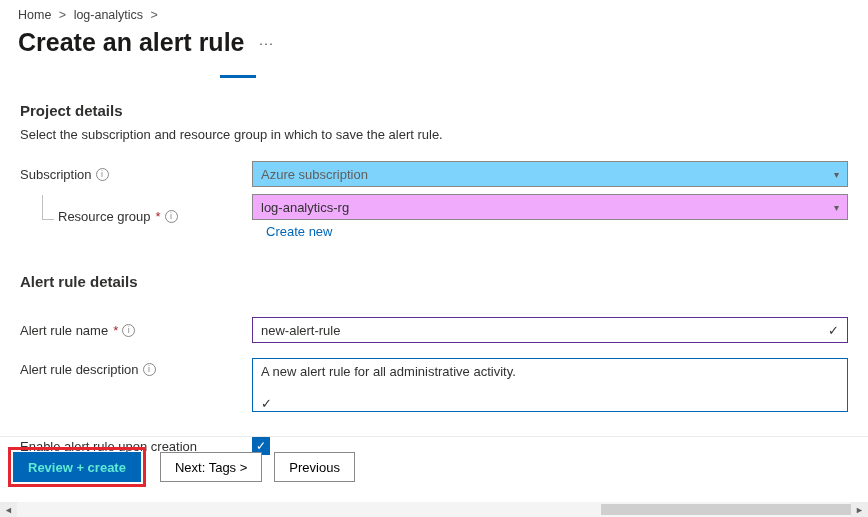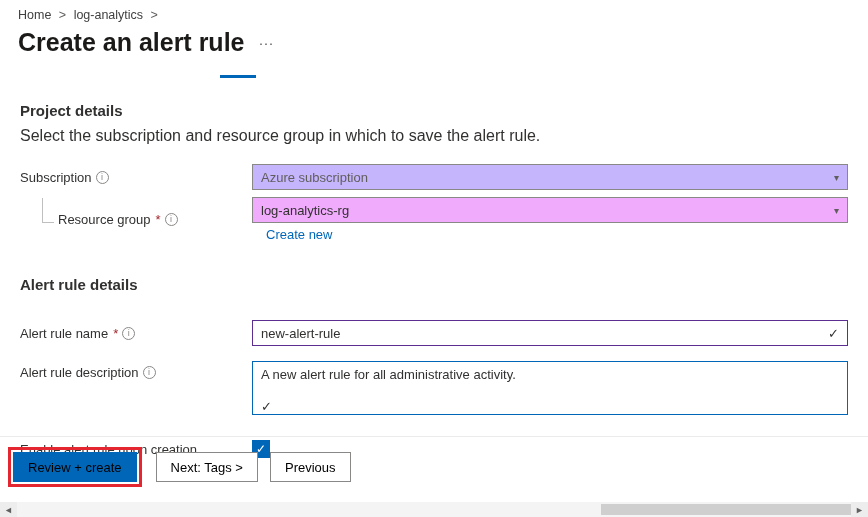--- a/index.html
+++ b/index.html
@@ -43,21 +43,21 @@
       background: #0067b8;
     }
     .content { padding: 24px 20px 0; }
     .section-head {
       font-size: 15px;
       font-weight: 600;
       margin-bottom: 8px;
       color: #323130;
     }
     .section-sub {
-      font-size: 16px;
+      font-size: 13px;
       color: #323130;
       margin-bottom: 18px;
     }
     .field-row {
       display: flex;
       align-items: center;
       margin-bottom: 6px;
       min-height: 28px;
     }
     .field-label-col { width: 232px; display:flex; align-items:center; gap:4px; font-size:13px; }
@@ -97,21 +97,21 @@
       width: 100%;
       height: 26px;
       border: 1px solid #8a8886;
       font-size: 13px;
       padding: 0 8px;
       display: flex;
       align-items: center;
       justify-content: space-between;
       background:#f0abfc;
     }
-    .select-box.disabled { background: #c4b5fd; color: #605e5c; }
+    .select-box.disabled { background: #7dd3fc; color: #605e5c; }
     .chev { color:#605e5c; font-size:10px; pointer-events:none;}
     .input-box {
       width: 100%;
       height: 26px;
       border: 1px solid #8a8886;
       font-size: 13px;
       padding: 0 8px;
       display: flex;
       align-items: center;
       justify-content: space-between;
@@ -129,21 +129,21 @@
       position:absolute; left:0; right:0; bottom:20px;
       border-top:1px solid #edebe9;
       padding: 10px 8px;
       display:flex;
       gap:12px;
       align-items:center;
     }
     .btn {
       height:30px; padding:0 14px; font-size:13px; border:1px solid #8a8886; background:#fff; cursor:pointer; display:inline-flex; align-items:center;
     }
-    .btn.primary { background:#0067b8; border-color:#0067b8; color:#000000; font-weight:400;}
+    .btn.primary { background:#0067b8; border-color:#0067b8; color:#5eead4; font-weight:700;}
     .red-highlight { border:3px solid #e3262f; padding:2px; margin-right:2px;}
     .scrollbar-bottom {
       position:absolute; left:0; right:0; bottom:0; height:15px; background:#f4f4f4; display:flex; align-items:stretch;
     }
     .sb-btn { width:17px; background:#ededed; display:flex; align-items:center; justify-content:center; color:#606060; font-size:9px;}
     .sb-track { flex:1; position:relative;}
     .sb-thumb { position:absolute; top:2px; bottom:2px; right:0; width:250px; background:#cfcfcf;}
   </style>
 </head>
 <body>

